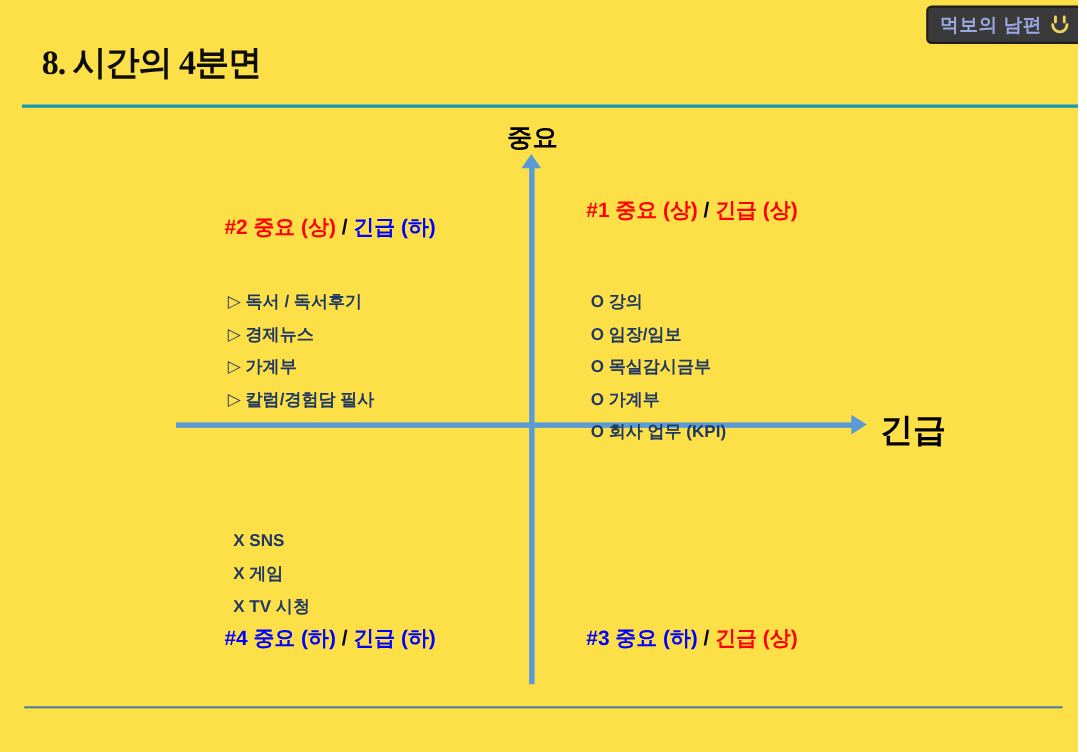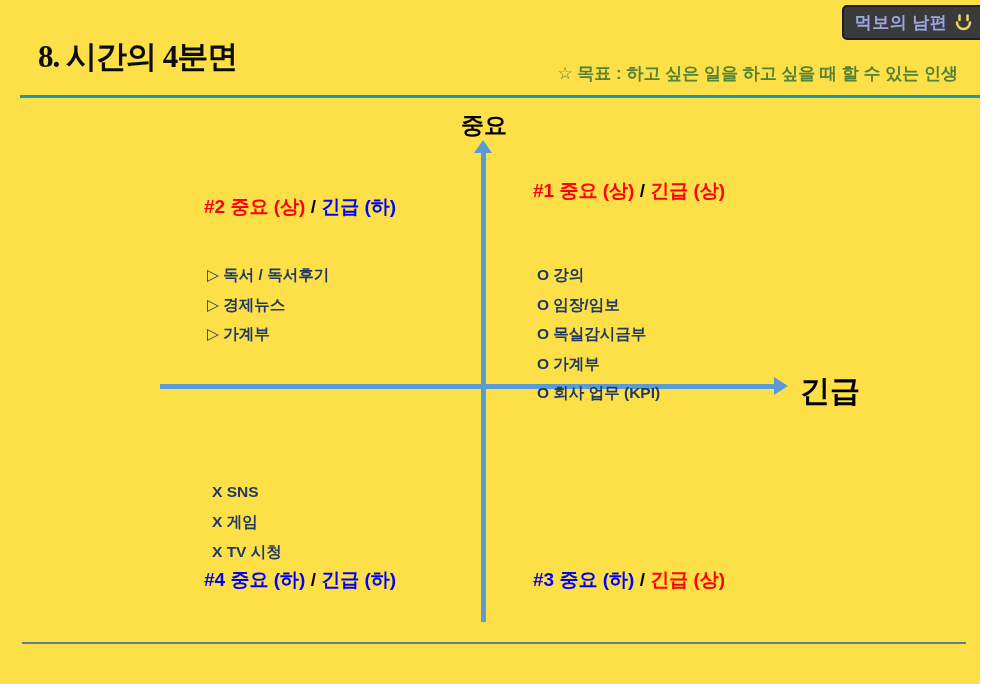--- a/index.html
+++ b/index.html
@@ -60,35 +60,35 @@
     <span style="display:inline-flex;">
       <svg width="19" height="19" viewBox="0 0 19 19">
         <line x1="5.5" y1="2.5" x2="5.5" y2="7" stroke="#ecd45e" stroke-width="2.6" stroke-linecap="round"></line>
         <line x1="13.5" y1="2.5" x2="13.5" y2="7" stroke="#ecd45e" stroke-width="2.6" stroke-linecap="round"></line>
         <path d="M3 9.5 a6.5 6.5 0 0 0 13 0" fill="none" stroke="#ecd45e" stroke-width="2.6" stroke-linecap="round"></path>
       </svg>
     </span>
   </div>
 
   <div class="title">8. 시간의 4분면</div>
-  <div class="subtitle">☆ 목표 : 하고 싶은 일을 하고 싶을 때 할 수 있는 인생</div>
   <div class="rule-top"></div>
 
   <div class="v-axis"></div>
   <div class="v-arrow"></div>
   <div class="h-axis"></div>
   <div class="h-arrow"></div>
   <div class="y-label">중요</div>
   <div class="x-label">긴급</div>
 
   <div class="q-head q2-head"><span class="c-red">#2 중요 (상)</span><span class="c-black"> / </span><span class="c-blue">긴급 (하)</span></div>
   <div class="q-list q2-list">
     <div>▷ 독서 / 독서후기</div>
     <div>▷ 경제뉴스</div>
     <div>▷ 가계부</div>
+    <div>▷ 칼럼/경험담 필사</div>
   </div>
 
   <div class="q-head q1-head"><span class="c-red">#1 중요 (상)</span><span class="c-black"> / </span><span class="c-red">긴급 (상)</span></div>
   <div class="q-list q1-list">
     <div>O 강의</div>
     <div>O 임장/임보</div>
     <div>O 목실감시금부</div>
     <div>O 가계부</div>
     <div>O 회사 업무 (KPI)</div>
   </div>

